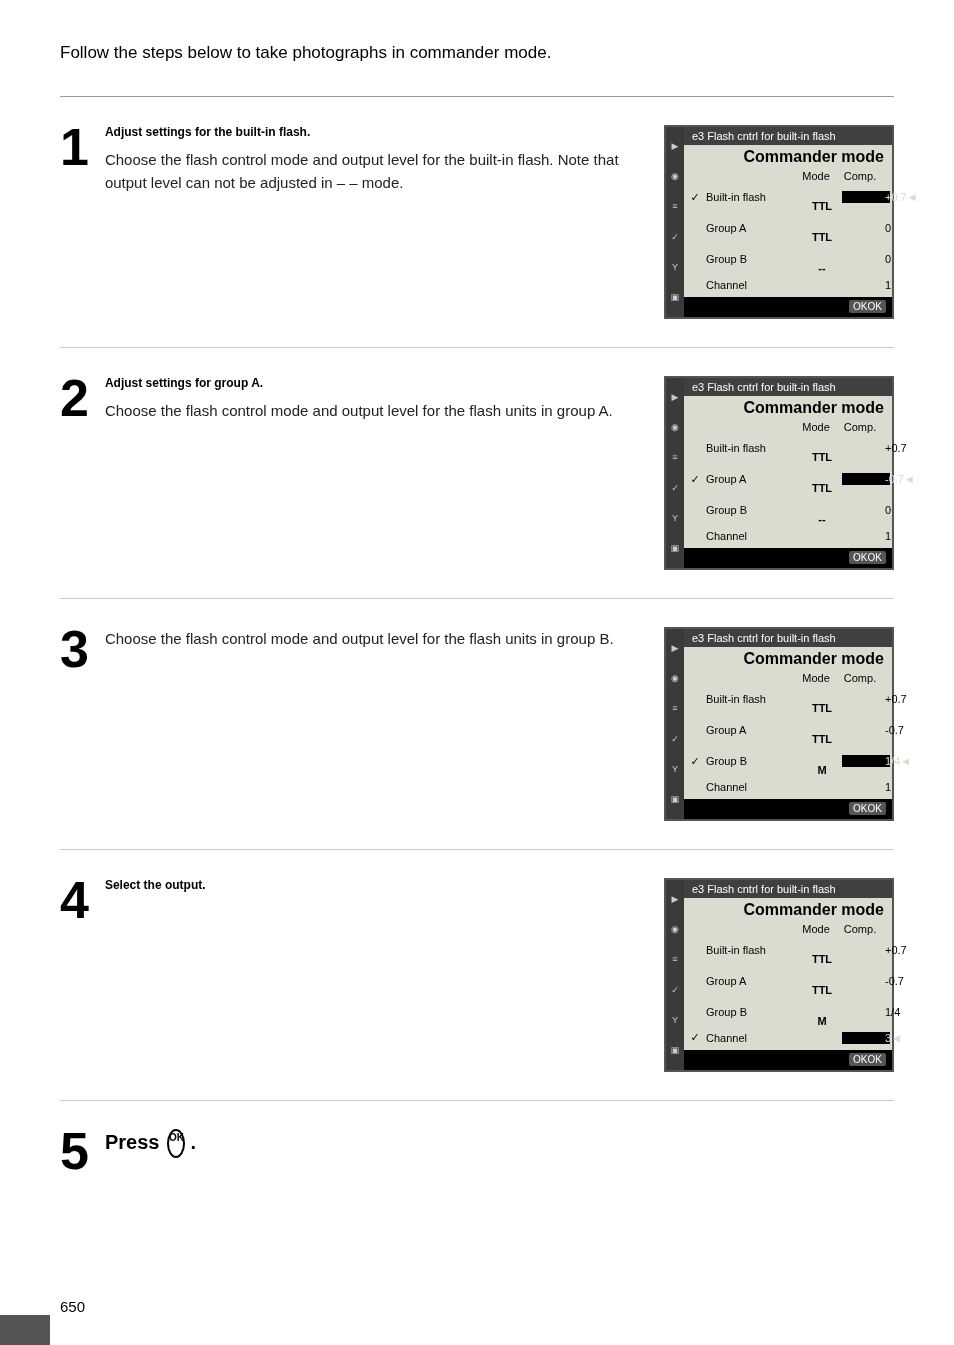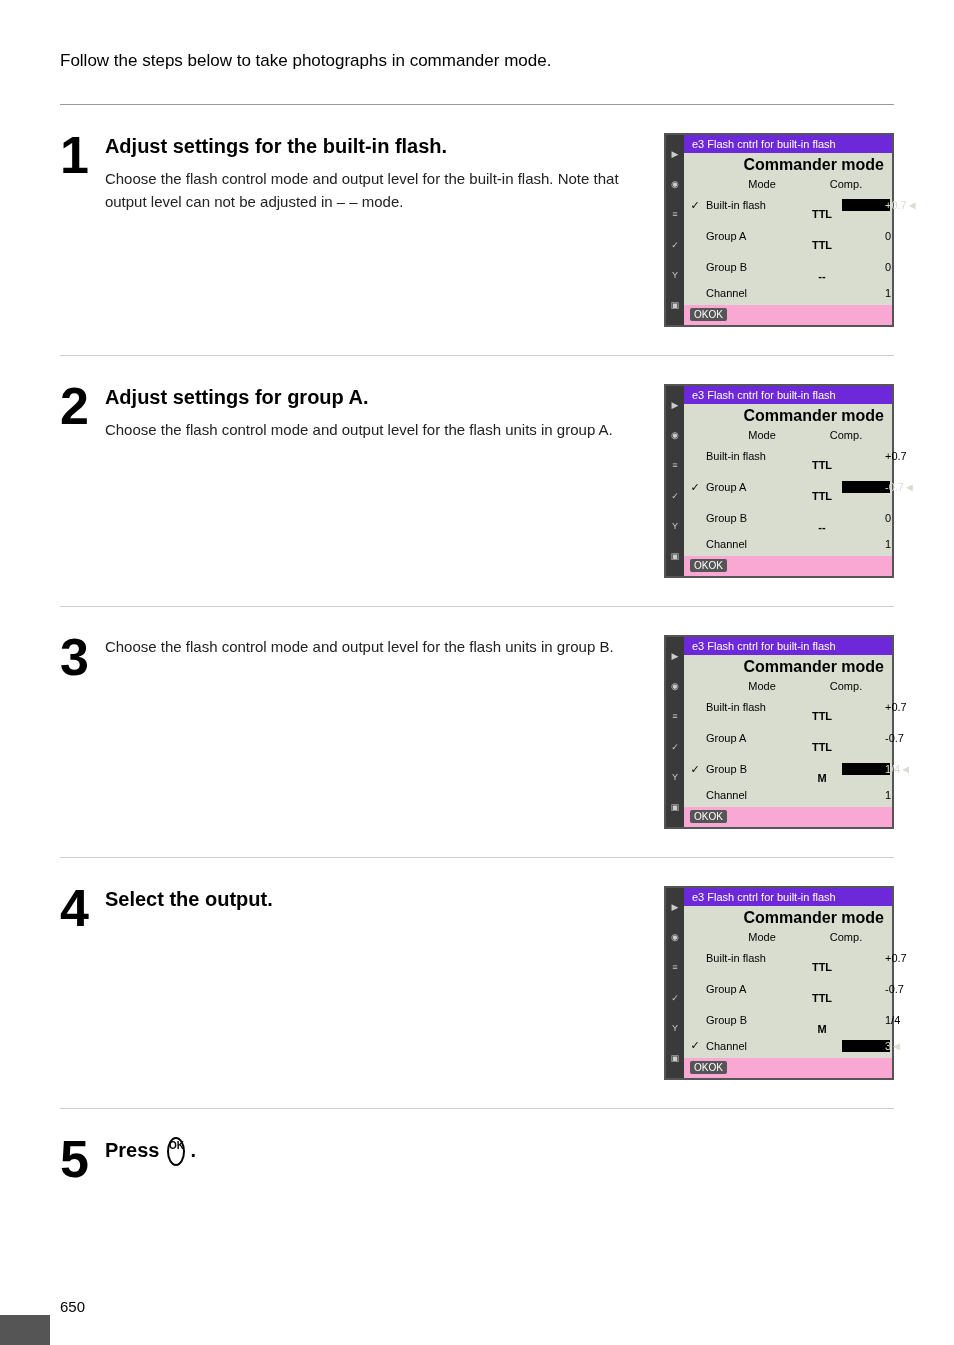--- a/index.html
+++ b/index.html
@@ -11,21 +11,20 @@
       position: relative;
       padding: 40px 60px 60px 60px;
       color: #000;
     }
 
     .intro-text {
       font-size: 17px;
       line-height: 1.5;
       margin-bottom: 30px;
       max-width: 600px;
-      margin-top: 8px;
     }
 
     .divider {
       border: none;
       border-top: 1.5px solid #999;
       margin-bottom: 0;
     }
 
     .step-section {
       display: flex;
@@ -43,21 +42,21 @@
     .step-number {
       font-size: 52px;
       font-weight: bold;
       line-height: 1;
       float: left;
       margin-right: 16px;
       margin-top: -4px;
     }
 
     .step-title {
-      font-size: 20px;
+      font-size: 12px;
       font-weight: bold;
       margin-bottom: 8px;
       line-height: 1.3;
     }
 
     .step-desc {
       font-size: 15px;
       line-height: 1.55;
       color: #222;
     }
@@ -67,43 +66,42 @@
       width: 230px;
       min-width: 230px;
       border: 2px solid #555;
       background: #d8ddd0;
       font-size: 11px;
       position: relative;
       flex-shrink: 0;
     }
 
     .lcd-header {
-      background: #6d28d9;
+      background: #404040;
       color: #fff;
       padding: 3px 8px;
       font-size: 11px;
       display: flex;
       align-items: center;
       gap: 4px;
     }
 
     .lcd-subheader {
       background: #d8ddd0;
       padding: 3px 8px 2px 8px;
       font-size: 16px;
       font-weight: bold;
       color: #000;
       text-align: right;
     }
 
     .lcd-col-headers {
       display: flex;
-      padding: 2px 22px 0 8px;
+      padding: 2px 8px 0 8px;
       background: #d8ddd0;
-      gap: 40px;
     }
 
     .lcd-col-headers .col-spacer { flex: 1; }
     .lcd-col-headers .col-mode {
       width: 40px;
       text-align: center;
       font-size: 11px;
       color: #000;
     }
     .lcd-col-headers .col-comp {
@@ -163,23 +161,23 @@
       color: #d8ddd0;
     }
 
     .lcd-row.selected .lcd-row-label,
     .lcd-row.selected .lcd-row-mode,
     .lcd-row.selected .lcd-row-comp {
       
     }
 
     .lcd-footer {
-      background: #f9a8d4;
-      display: flex;
-      justify-content: flex-start;
+      background: #000000;
+      display: flex;
+      justify-content: flex-end;
       padding: 3px 6px 4px 6px;
     }
 
     .lcd-ok-btn {
       background: #555;
       color: #fff;
       font-size: 10px;
       padding: 1px 4px;
       border-radius: 2px;
     }

